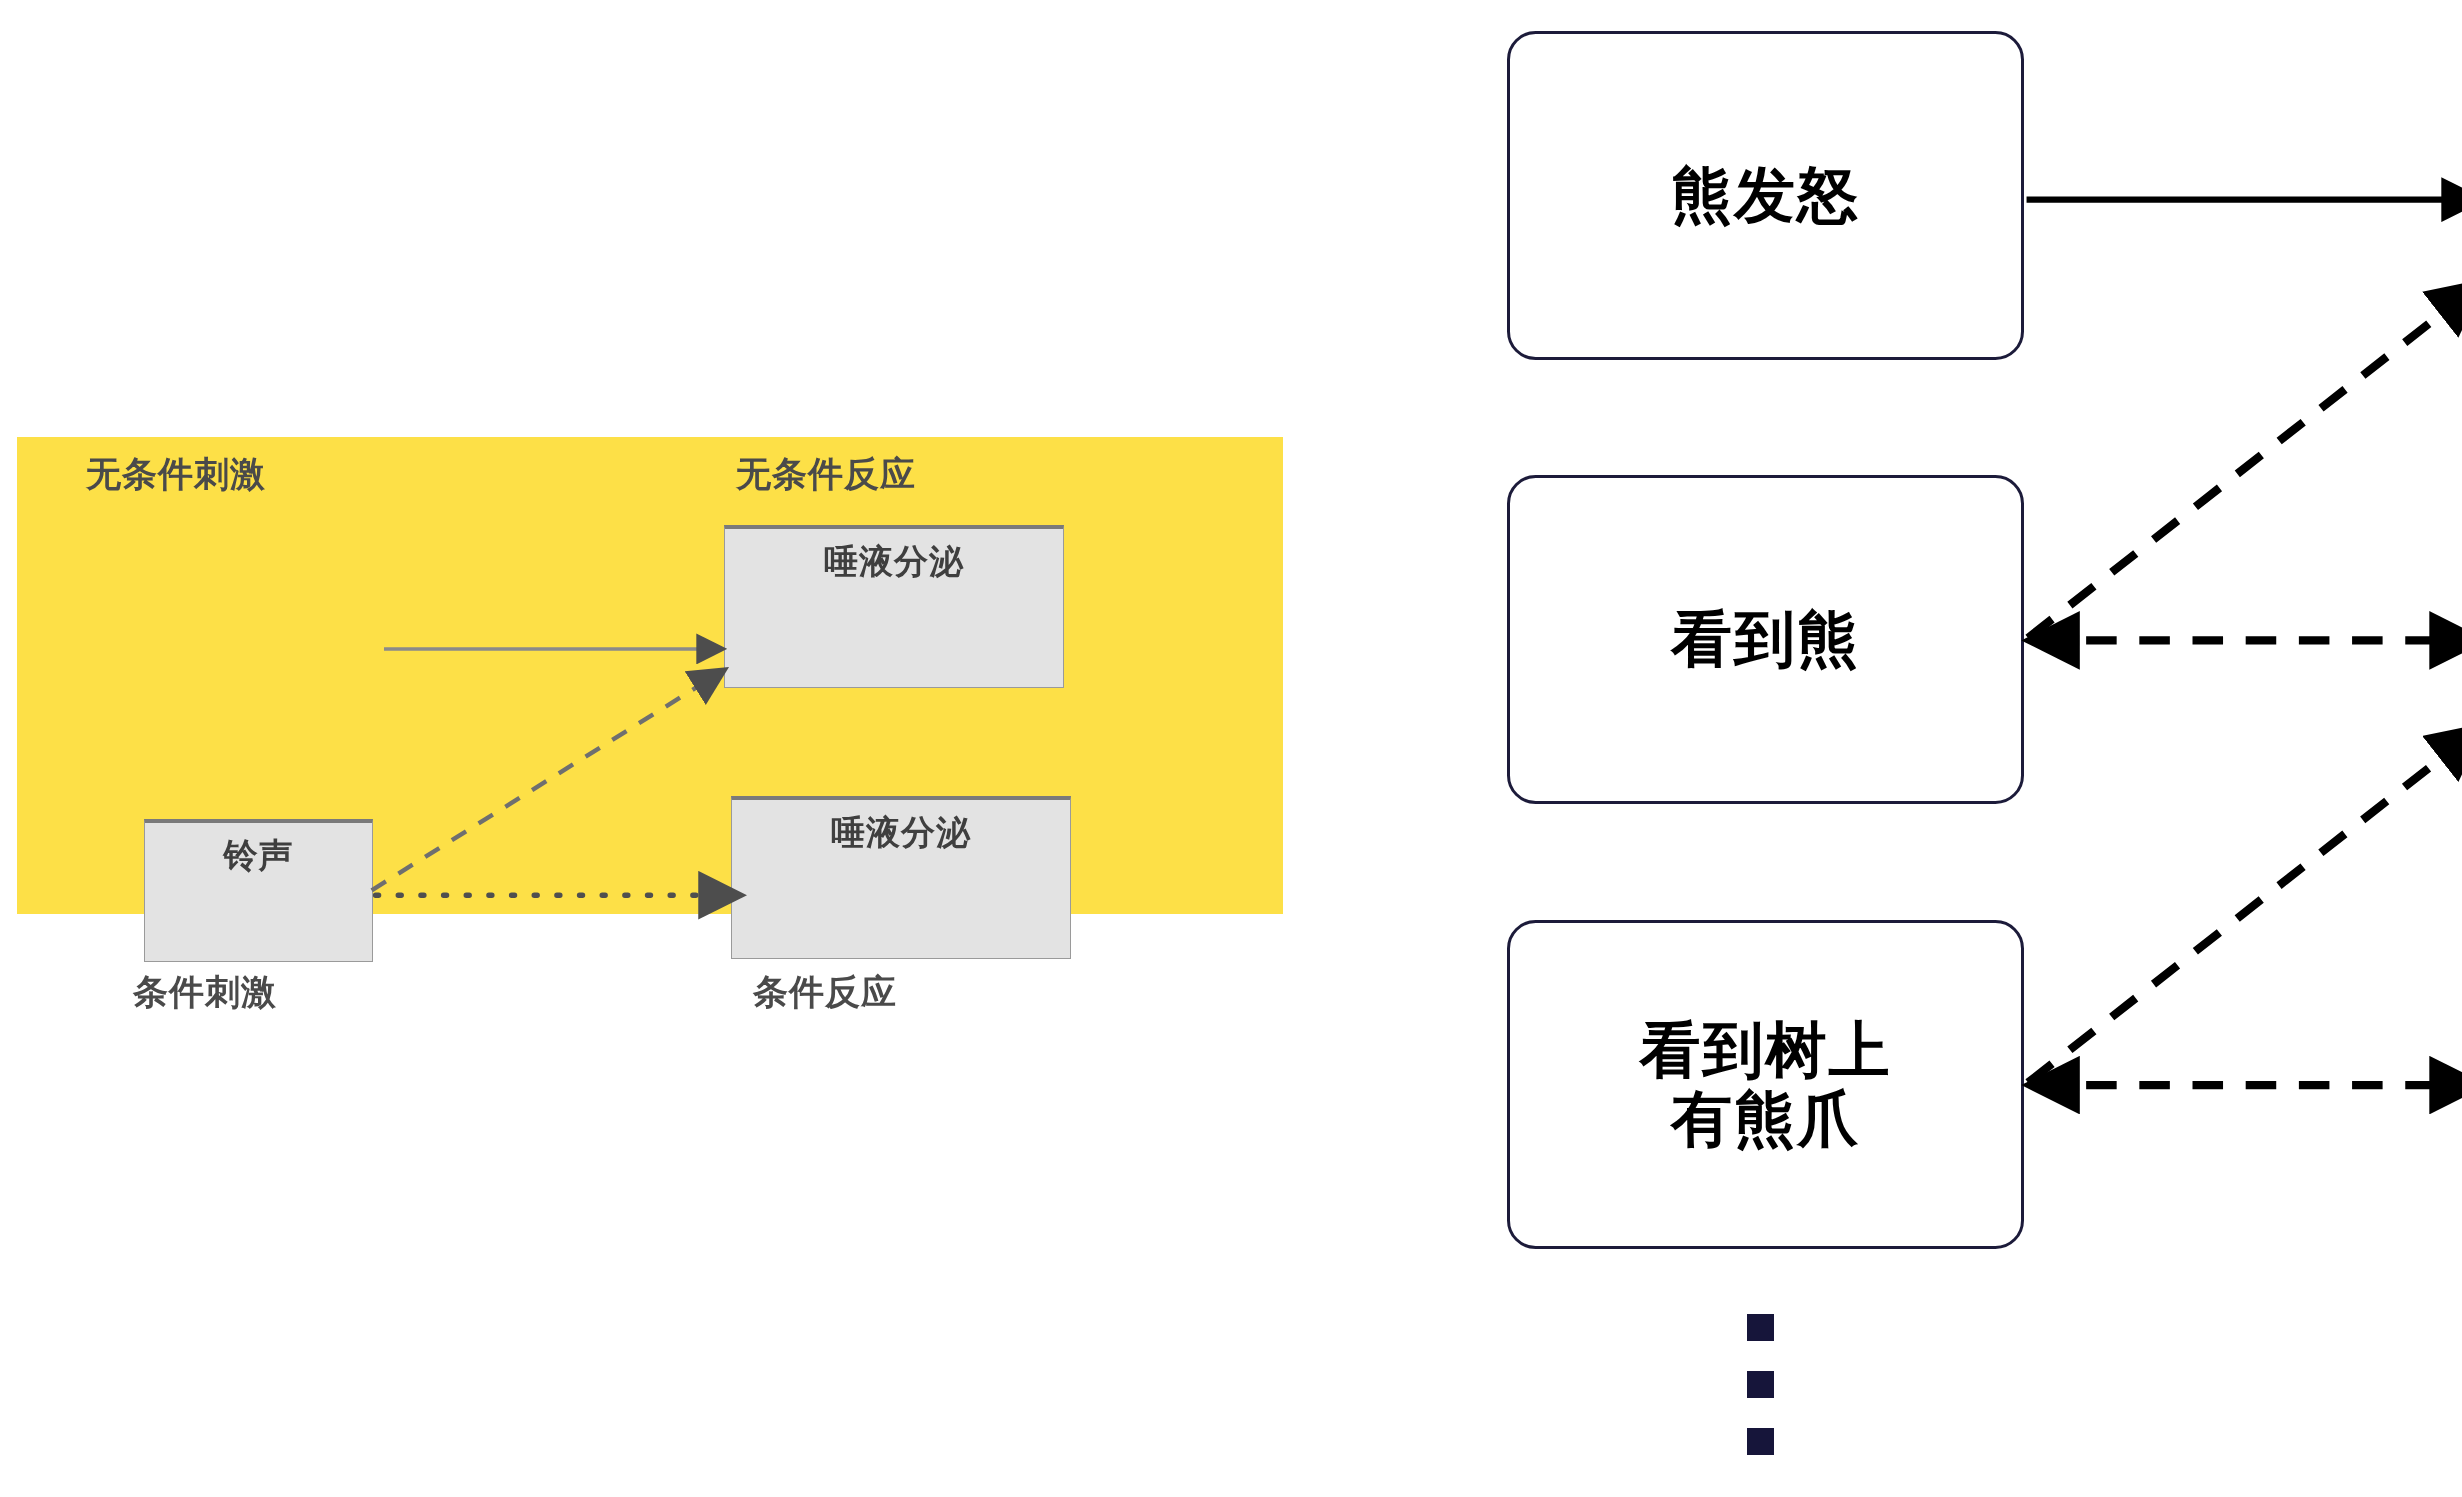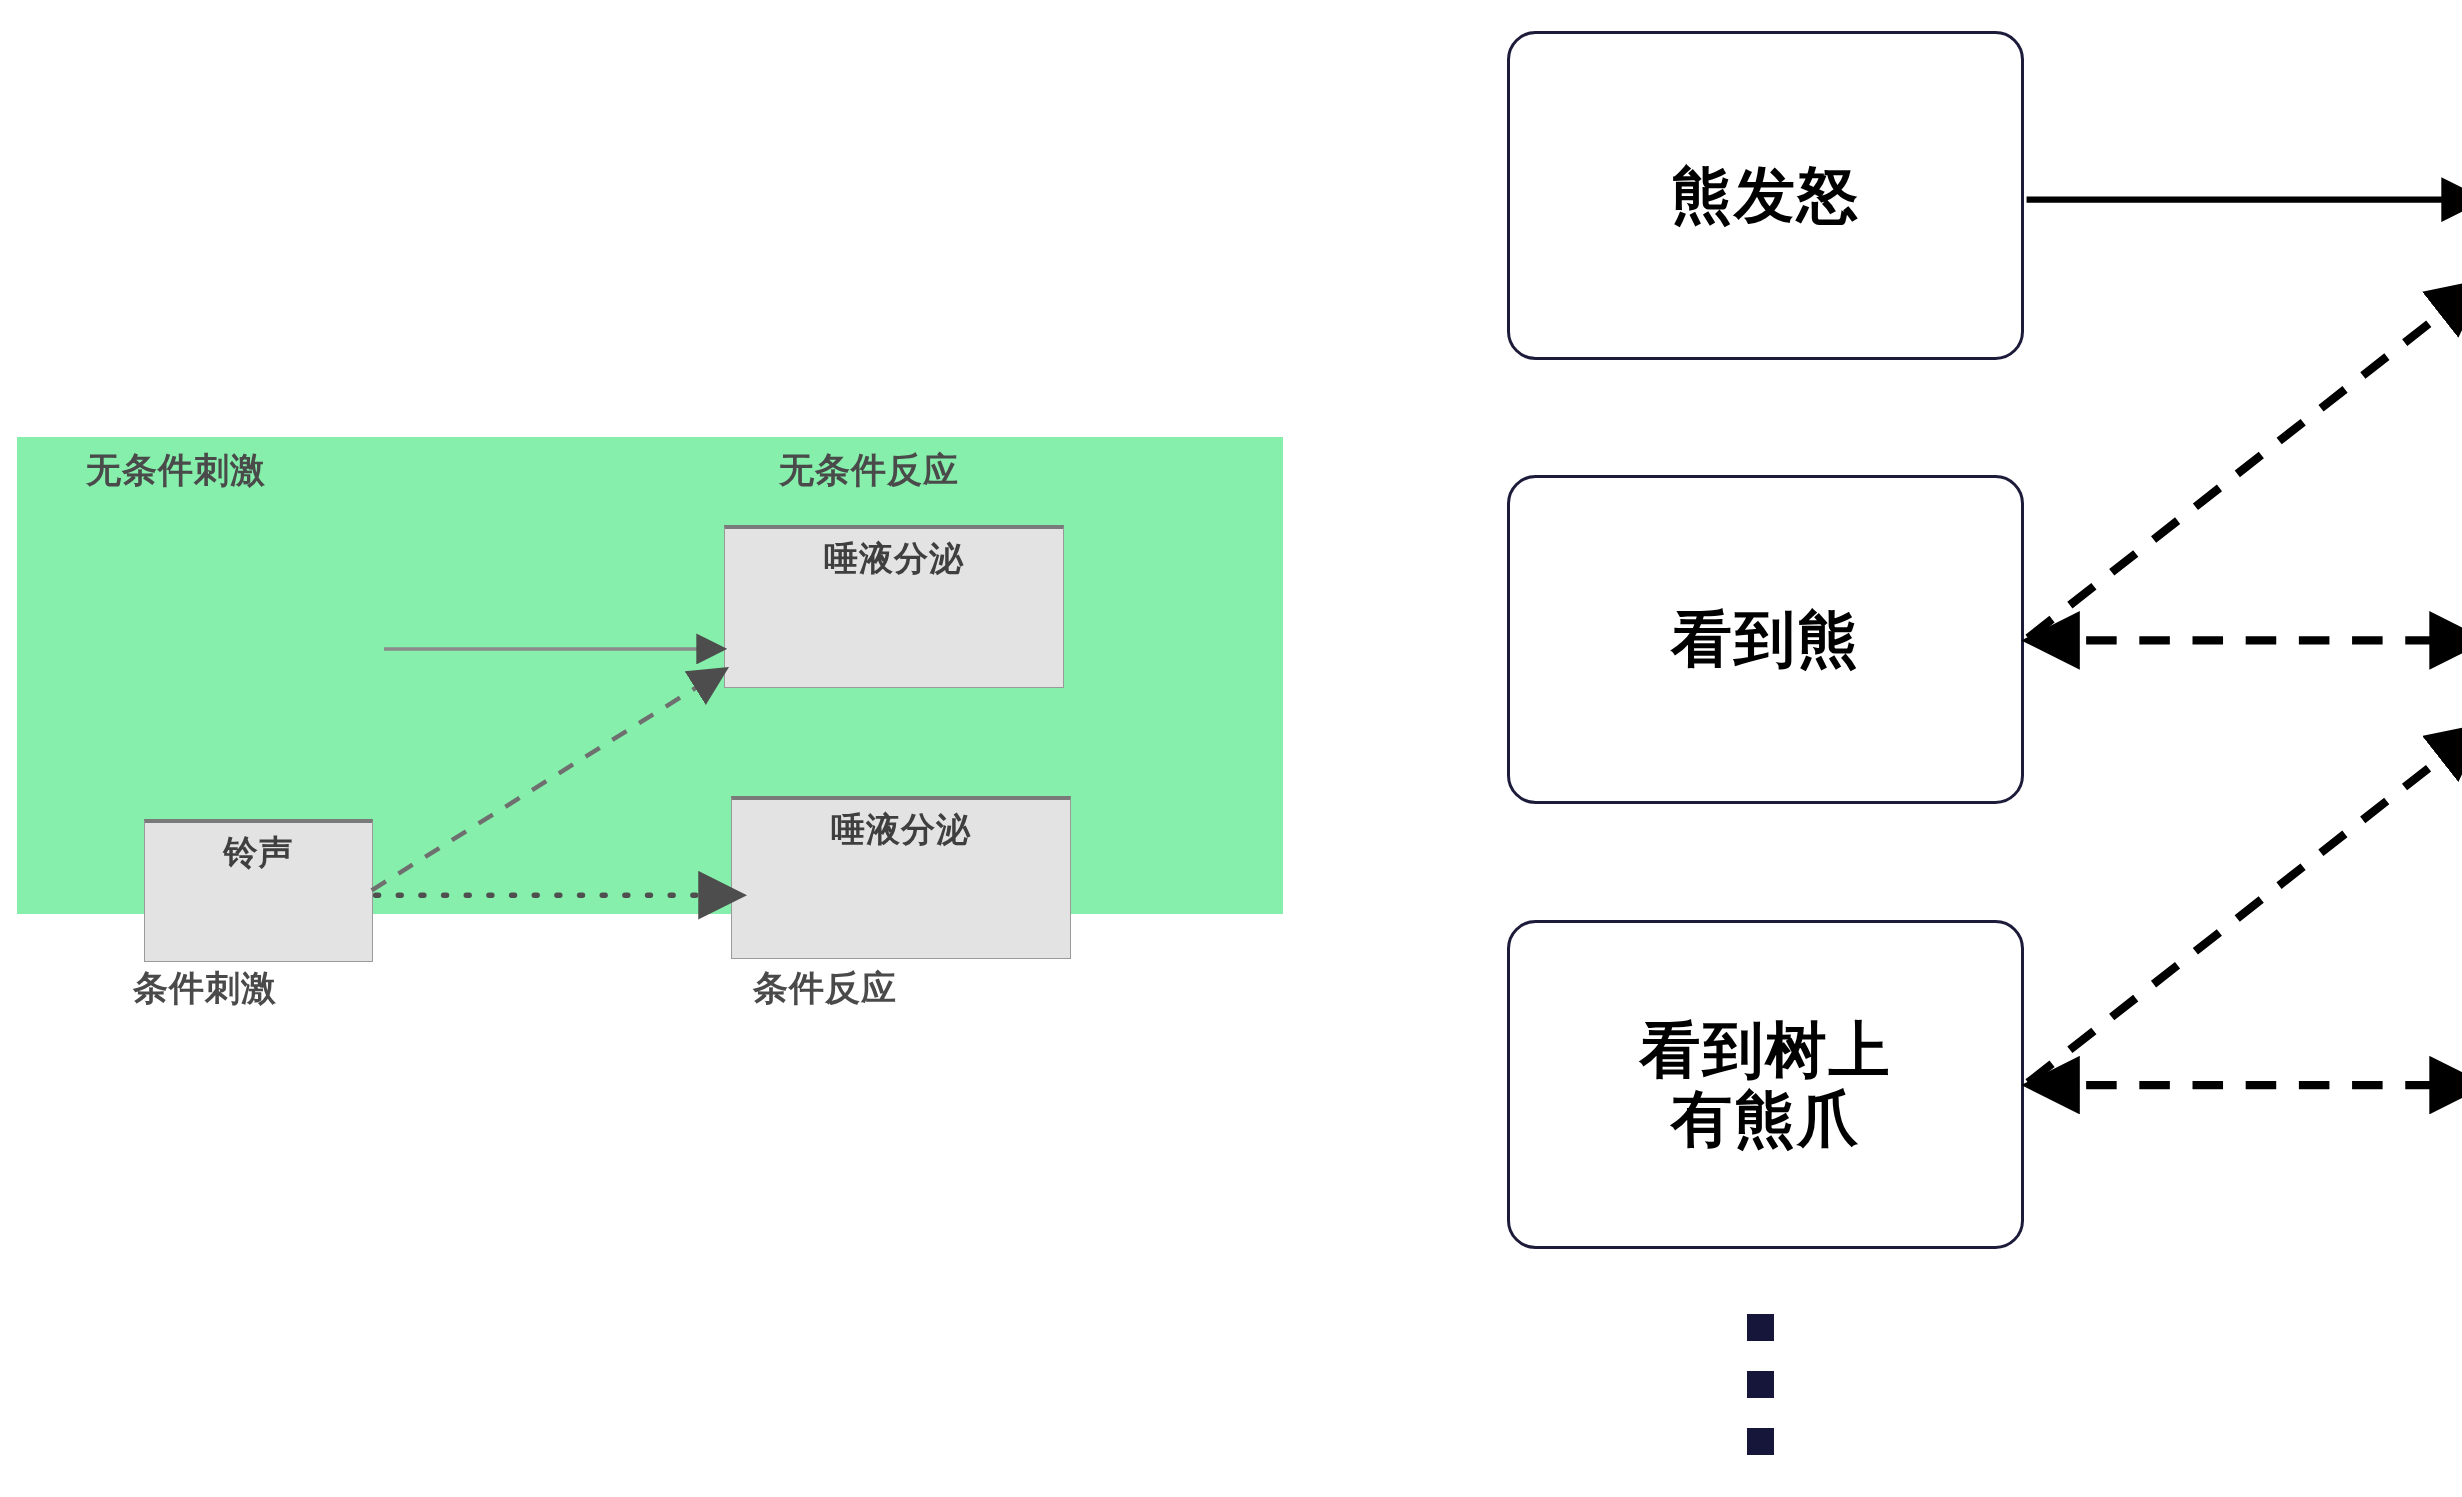--- a/index.html
+++ b/index.html
@@ -3,29 +3,28 @@
 <meta charset="utf-8">
 <style>
   html,body{margin:0;padding:0;background:#ffffff;}
   body{
     width:3306px;height:1498px;position:relative;overflow:hidden;
     font-family:"Liberation Sans","DejaVu Sans",sans-serif;
   }
   
   #pavlov-panel{
     position:absolute;left:17px;top:437px;width:1266px;height:477px;
-    background:#86efac;
-    font-family:Liberation Mono, monospace;
+    background:#fde047;
   }
   .pav-label{
     position:absolute;color:#4a4a4a;font-weight:700;
     font-size:35px;line-height:1;white-space:nowrap;letter-spacing:1px;
   }
   #lbl-us   {left:69px;  top:18.7px;}
-  #lbl-ur   {left:719px; top:18.7px;margin-left:43px;}
+  #lbl-ur   {left:719px; top:18.7px;}
   #lbl-cs   {left:116px;  top:537px;text-align:center;}
   #lbl-cr   {left:736px; top:537px;}
 
   .pav-box{
     position:absolute;background:#e3e3e3;
     border:1.5px solid #9a9a9a;border-top:4.4px solid #7a7a7a;
     box-sizing:border-box;
   }
   .pav-box > span{
     position:absolute;left:0;right:0;top:14.8px;text-align:center;

